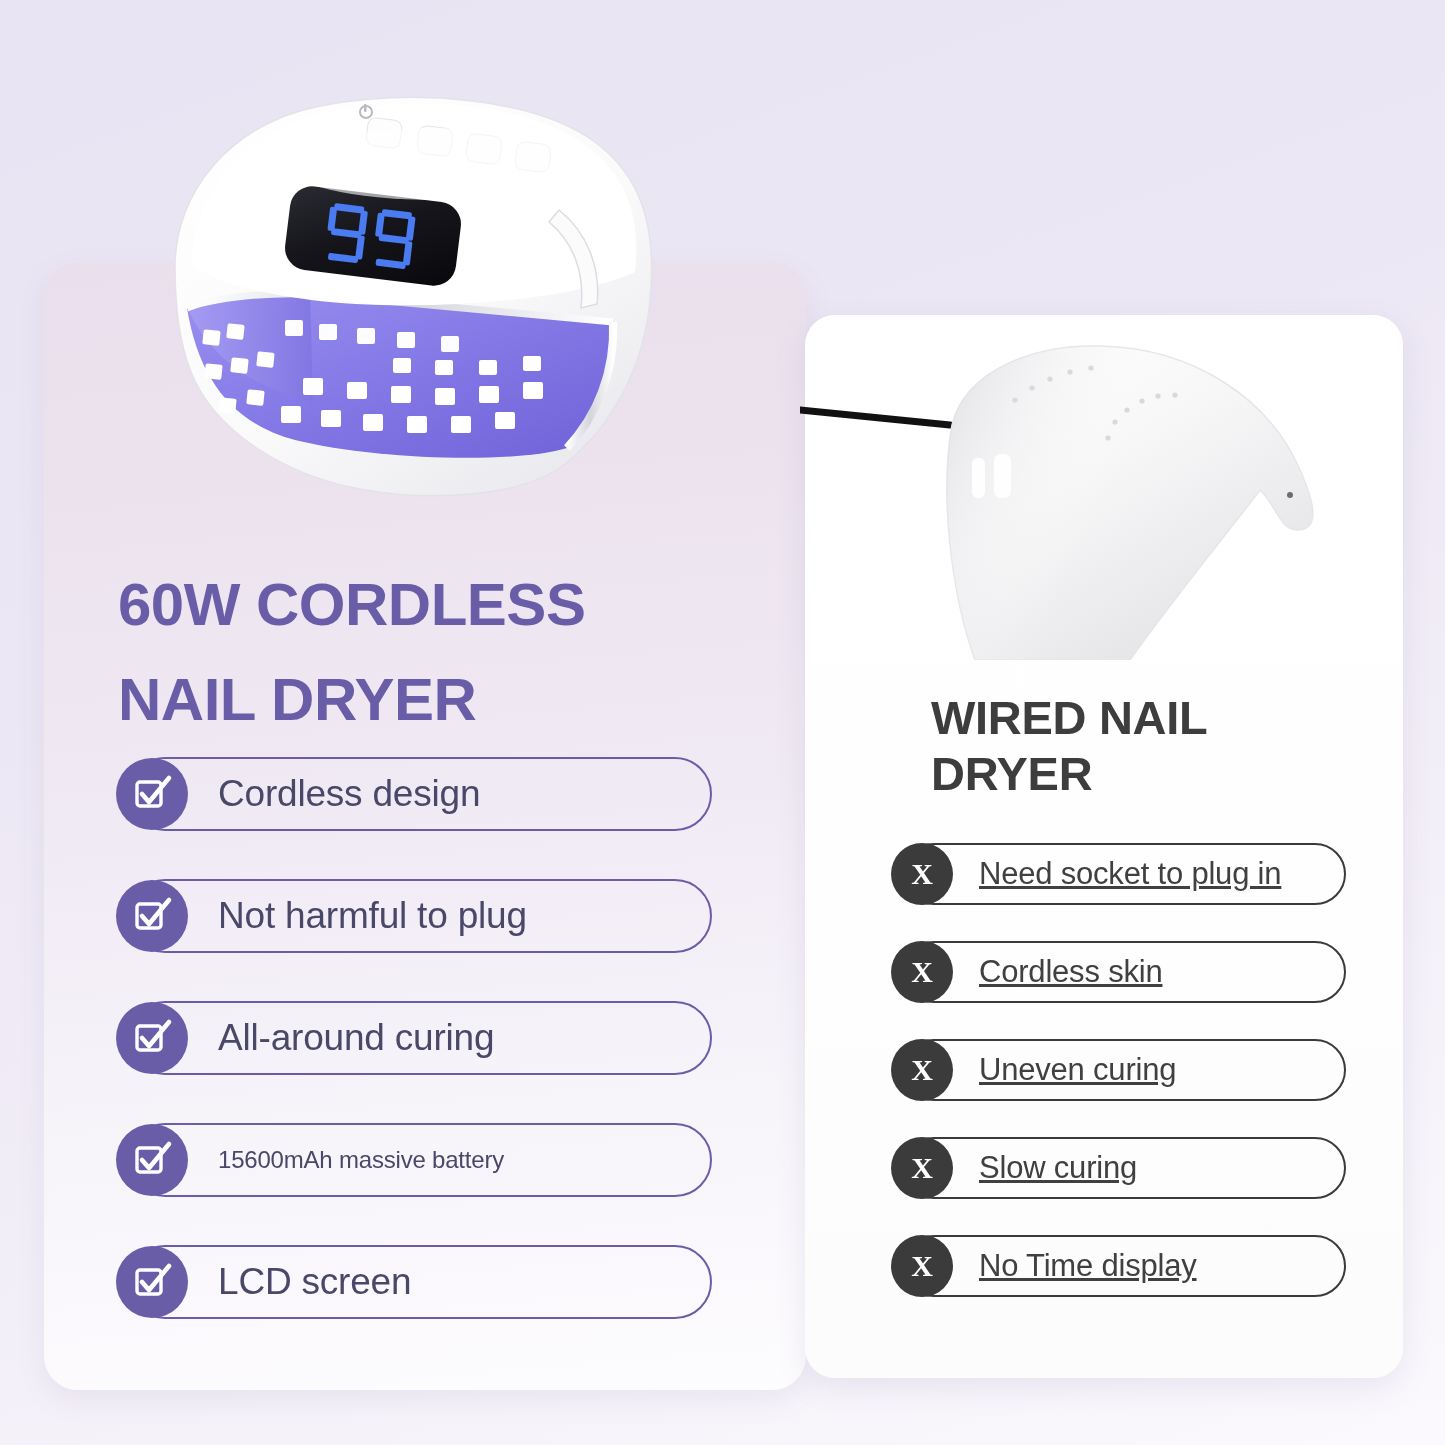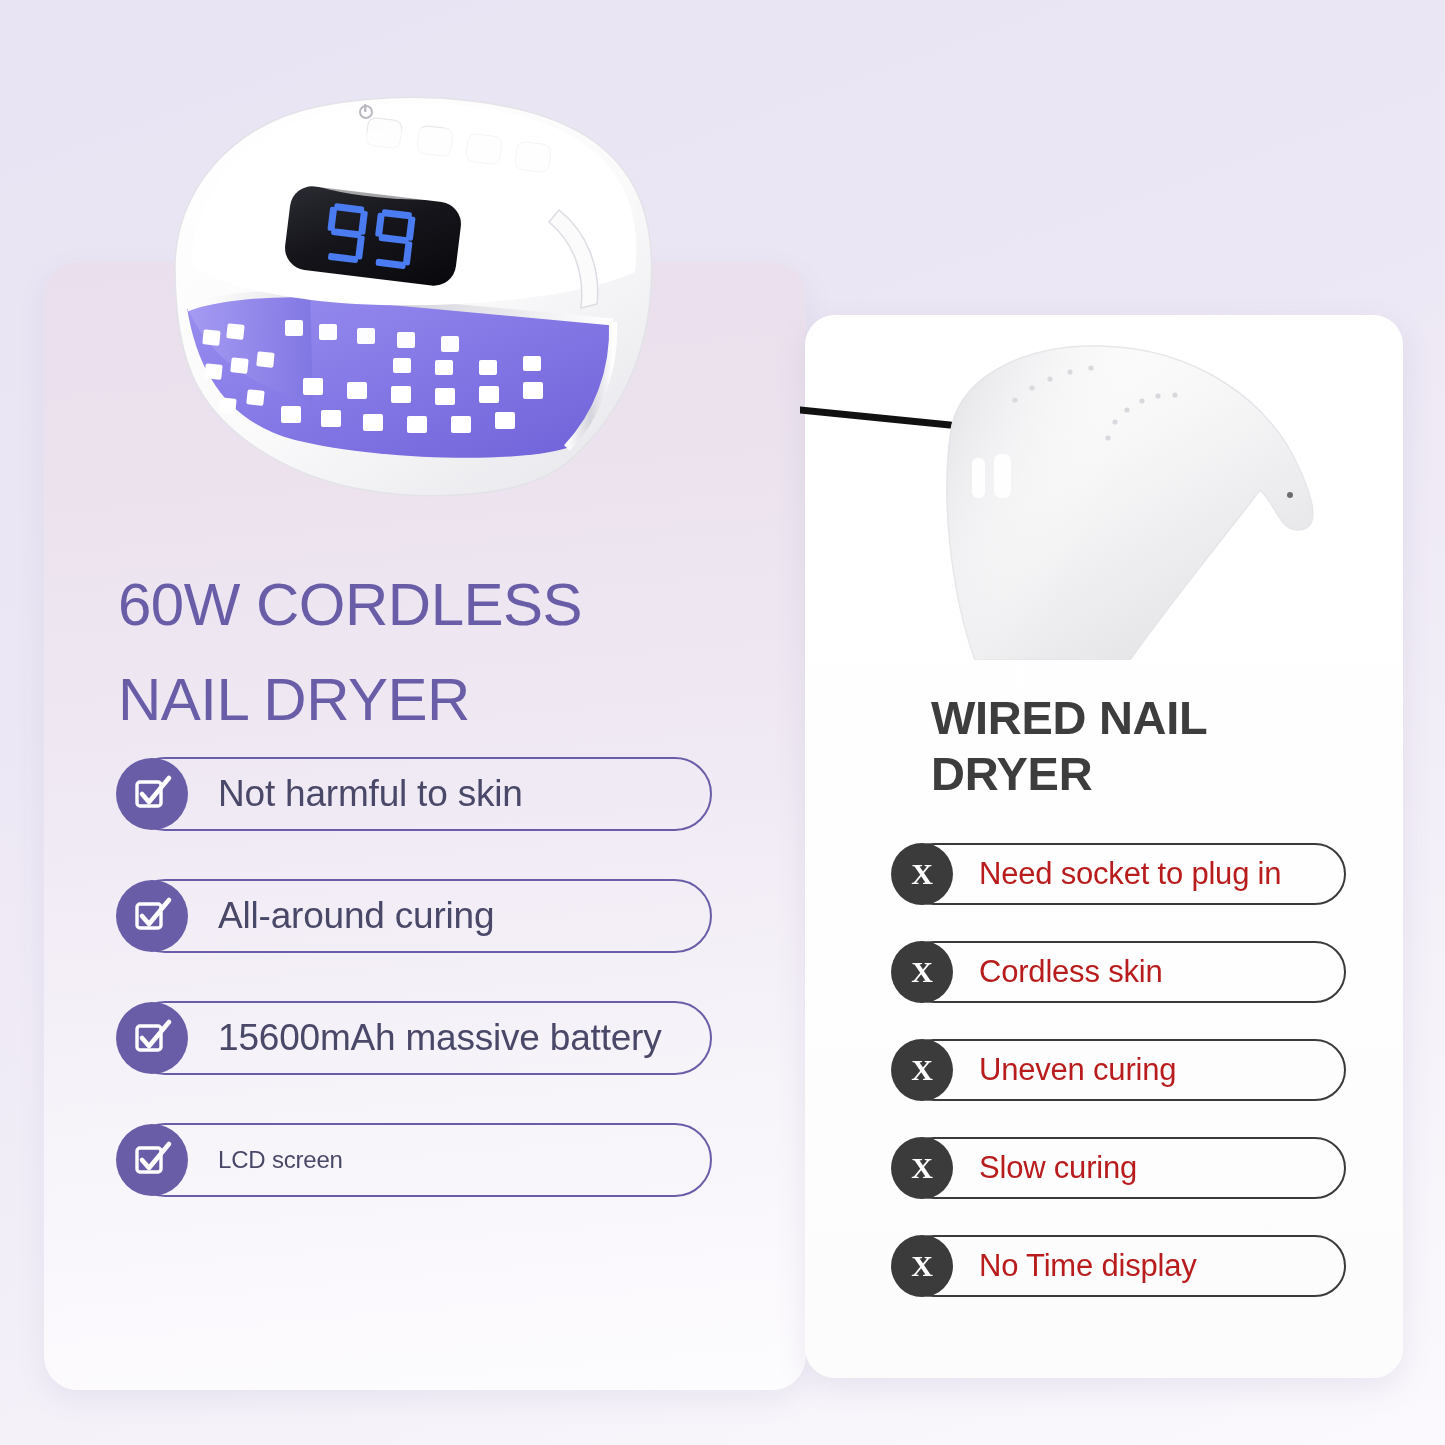--- a/index.html
+++ b/index.html
@@ -27,21 +27,21 @@
     left: 805px; top: 315px; width: 598px; height: 1063px;
     border-radius: 30px;
     background: linear-gradient(180deg, #ffffff 0%, #fefefe 60%, #fcfcfd 100%);
     box-shadow: 0 10px 30px rgba(120,105,160,0.13);
   }
 
   
   .title-left {
     position: absolute; left: 118px; top: 570px; width: 660px;
     color: #6a5da8;
-    font-size: 60px; font-weight: 400; line-height: 1.18;
+    font-size: 60px; font-weight: 700; line-height: 1.18;
     letter-spacing: -0.5px;
   }
   .title-left .l2 { display: block; margin-top: 24px; }
 
   
   .title-right {
     position: absolute; left: 931px; top: 690px; width: 420px;
     color: #3d3d3d;
     font-size: 47px; font-weight: 700; line-height: 1.2;
     letter-spacing: -0.3px;
@@ -95,22 +95,23 @@
   .badge-check svg { width: 44px; height: 44px; display: block; }
 
   .pill-label {
     color: #4a4868;
     font-size: 37px;
     letter-spacing: -0.2px;
     white-space: nowrap;
   }
   .list-left .pill:nth-child(4) .pill-label { font-size: 24px; }
   .list-right .pill-label {
-    color: #b91c1c;
+    color: #404040;
     font-size: 31px;
+    text-decoration: underline;
   }
 
   
   .lamp { position: absolute; left: 135px; top: 72px; width: 560px; height: 480px; }
   .lamp svg { width: 100%; height: 100%; display: block; }
 
   
   .dryer { position: absolute; left: 800px; top: 330px; width: 570px; height: 330px; }
   .dryer svg { width: 100%; height: 100%; display: block; }
 </style>
@@ -298,29 +299,38 @@
     </svg>
   </div>
 
   <div class="title-left">
     <span>60W CORDLESS</span>
     <span class="l2">NAIL DRYER</span>
   </div>
 
   <div class="list list-left">
 
-
-    <div class="pill">
-      <span class="badge badge-check">
-        <svg viewBox="0 0 44 44" xmlns="http://www.w3.org/2000/svg">
-          <rect x="7" y="10" width="24" height="24" rx="3" fill="none" stroke="#ffffff" stroke-width="3.4"></rect>
-          <path d="M12 22 L19 30 L39 6" fill="none" stroke="#ffffff" stroke-width="4.6" stroke-linecap="round" stroke-linejoin="round"></path>
-        </svg>
-      </span>
-      <span class="pill-label">Not harmful to skin</span>
+    <div class="pill">
+      <span class="badge badge-check">
+        <svg viewBox="0 0 44 44" xmlns="http://www.w3.org/2000/svg">
+          <rect x="7" y="10" width="24" height="24" rx="3" fill="none" stroke="#ffffff" stroke-width="3.4"></rect>
+          <path d="M12 22 L19 30 L39 6" fill="none" stroke="#ffffff" stroke-width="4.6" stroke-linecap="round" stroke-linejoin="round"></path>
+        </svg>
+      </span>
+      <span class="pill-label">Cordless design</span>
+    </div>
+
+    <div class="pill">
+      <span class="badge badge-check">
+        <svg viewBox="0 0 44 44" xmlns="http://www.w3.org/2000/svg">
+          <rect x="7" y="10" width="24" height="24" rx="3" fill="none" stroke="#ffffff" stroke-width="3.4"></rect>
+          <path d="M12 22 L19 30 L39 6" fill="none" stroke="#ffffff" stroke-width="4.6" stroke-linecap="round" stroke-linejoin="round"></path>
+        </svg>
+      </span>
+      <span class="pill-label">Not harmful to plug</span>
     </div>
 
     <div class="pill">
       <span class="badge badge-check">
         <svg viewBox="0 0 44 44" xmlns="http://www.w3.org/2000/svg">
           <rect x="7" y="10" width="24" height="24" rx="3" fill="none" stroke="#ffffff" stroke-width="3.4"></rect>
           <path d="M12 22 L19 30 L39 6" fill="none" stroke="#ffffff" stroke-width="4.6" stroke-linecap="round" stroke-linejoin="round"></path>
         </svg>
       </span>
       <span class="pill-label">All-around curing</span>

